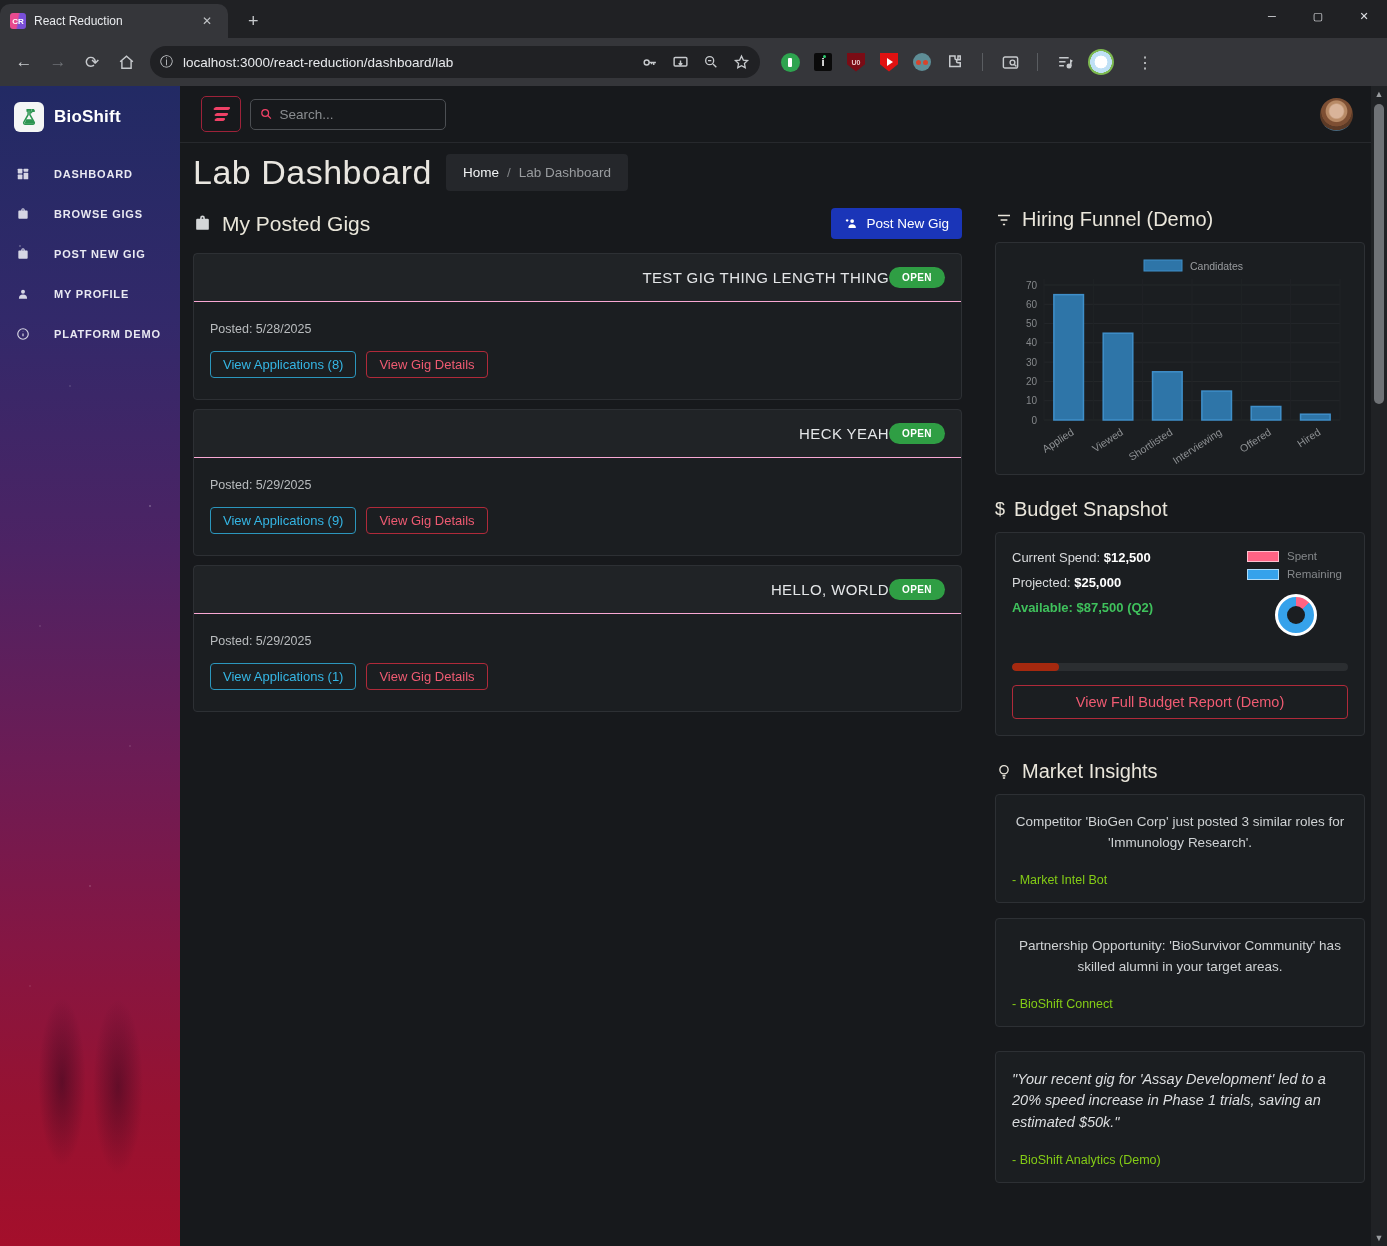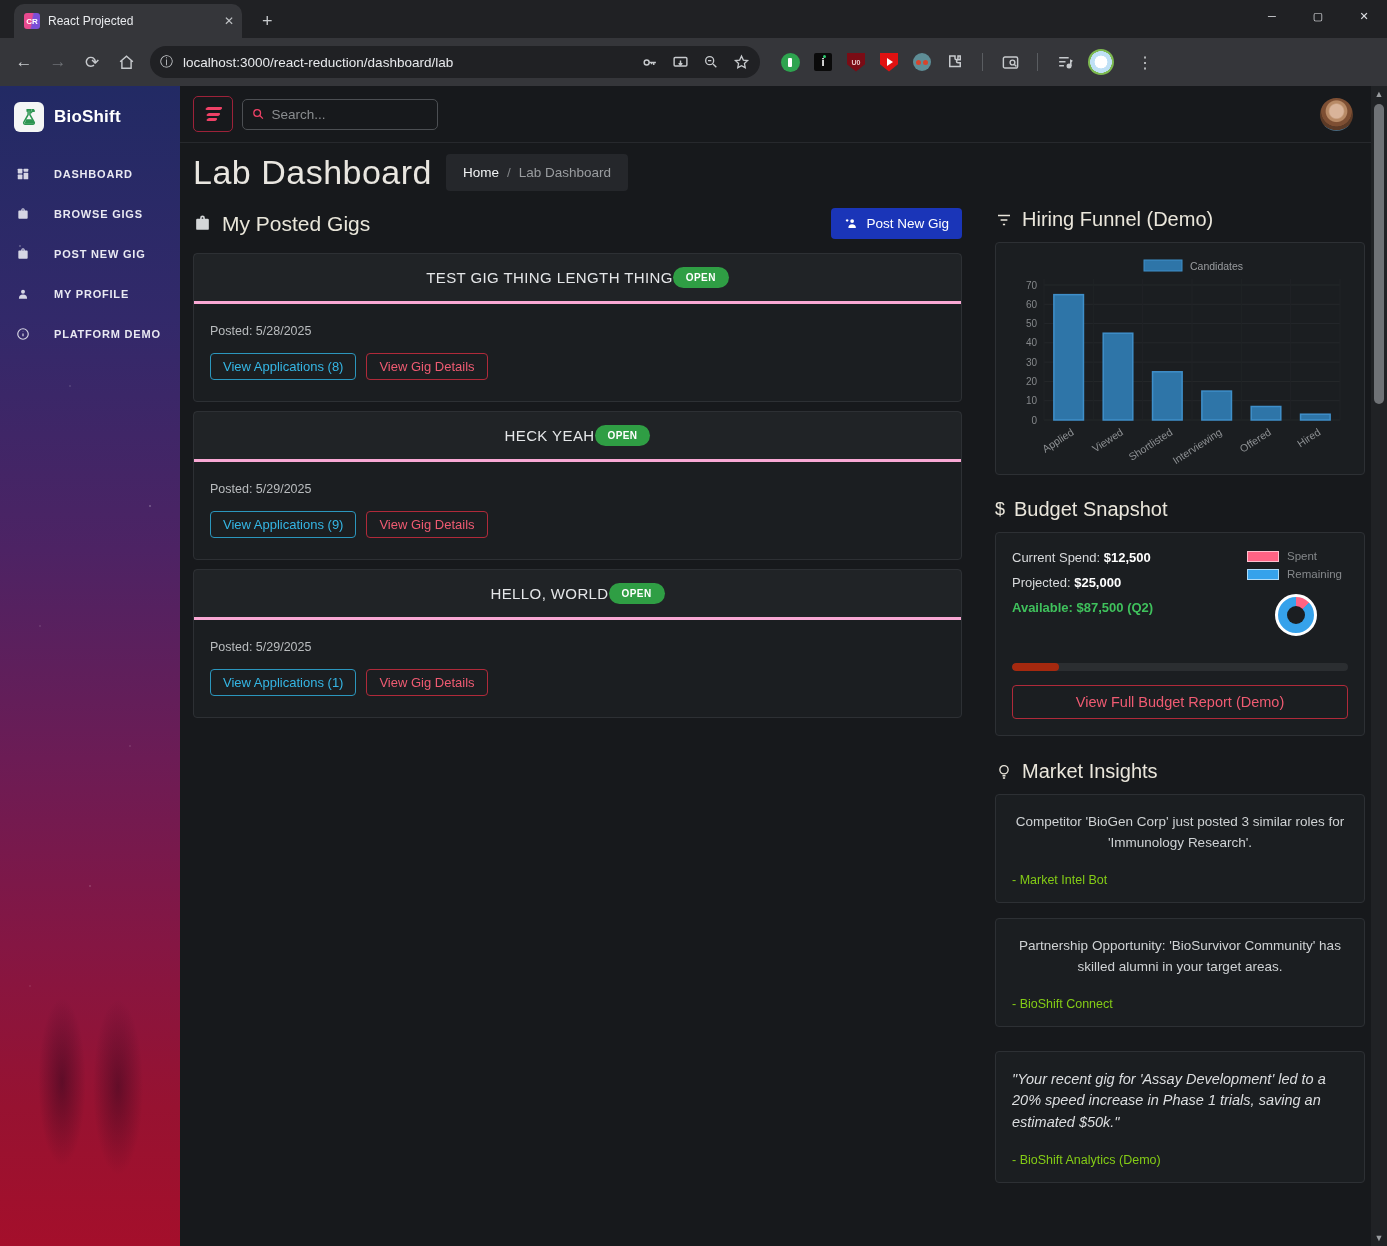--- a/index.html
+++ b/index.html
@@ -1,22 +1,22 @@
 <!DOCTYPE html>
 <html><head>
 <meta charset="utf-8">
 <style>
   * { margin:0; padding:0; box-sizing:border-box; }
   html,body { width:1387px; height:1246px; overflow:hidden; background:#17191c;
     font-family:"Liberation Sans", sans-serif; }
 
   
   .tabstrip { height:38px; background:#202124; display:flex; align-items:flex-end; position:relative; }
-  .tab { margin-left:14px; width:228px; height:34px; background:#35363a; border-radius:10px 10px 0 0;
-    display:flex; align-items:center; padding:0 4px 0 10px; }
+  .tab { margin-left:0; width:228px; height:34px; background:#35363a; border-radius:10px 10px 0 0;
+    display:flex; align-items:center; padding:0 12px 0 10px; }
   .favicon { width:16px; height:16px; border-radius:3px; background:linear-gradient(100deg,#e84a8f 45%,#7a4fd8 55%);
     color:#fff; font-size:8px; font-weight:bold; display:flex; align-items:center; justify-content:center; flex:none; }
   .tab-title { color:#e8eaed; font-size:12px; margin-left:8px; flex:1; white-space:nowrap; overflow:hidden; }
   .tab-close { color:#c0c3c6; font-size:12px; padding:2px 4px; cursor:pointer; }
   .newtab-btn { color:#c7cacd; font-size:18px; margin-left:14px; padding:0 6px 6px; }
   .win-controls { position:absolute; right:0; top:0; height:32px; display:flex; }
   .win-btn { width:46px; height:32px; color:#dfe1e5; font-size:11px; display:flex; align-items:center; justify-content:center; }
 
   .toolbar { height:48px; background:#35363a; display:flex; align-items:center; padding:0 8px; gap:2px; }
   .nav-ic { width:32px; height:32px; border-radius:50%; display:flex; align-items:center; justify-content:center;
@@ -56,21 +56,21 @@
     pointer-events:none; }
   .brand { display:flex; align-items:center; gap:10px; padding:16px 14px 22px; position:relative; }
   .brand-logo { width:30px; height:30px; background:#f4f6f5; border-radius:6px; display:flex; align-items:center; justify-content:center; }
   .brand-name { color:#fff; font-size:17px; font-weight:bold; letter-spacing:.2px; }
   .nav-item { display:flex; align-items:center; gap:24px; padding:13px 16px; color:#e9e9f2;
     font-size:11px; font-weight:bold; letter-spacing:.8px; position:relative; cursor:pointer; }
   .nav-item svg { flex:none; opacity:.9; }
 
   
   .main { flex:1; background:#17191c; position:relative; padding-right:16px; }
-  .apptopbar { height:57px; display:flex; align-items:center; padding:0 18px 0 13px; border-bottom:1px solid #27292d; }
+  .apptopbar { height:57px; display:flex; align-items:center; padding:0 18px 0 21px; border-bottom:1px solid #27292d; }
   .hamburger { width:40px; height:36px; border:1px solid #9d2239; border-radius:5px; background:transparent;
     display:flex; flex-direction:column; justify-content:center; align-items:center; gap:3px; cursor:pointer; }
   .hamburger span { height:2.5px; border-radius:2px; background:#ef4166; transform:skewX(-28deg); }
   .hamburger span:nth-child(1){ width:16px; margin-left:2px; }
   .hamburger span:nth-child(2){ width:13px; }
   .hamburger span:nth-child(3){ width:10px; margin-left:-2px; }
   .searchbox { margin-left:9px; width:196px; height:31px; border:1px solid #4c4f53; border-radius:5px;
     display:flex; align-items:center; padding:0 9px; gap:7px; background:transparent; }
   .searchbox input { background:transparent; border:none; outline:none; color:#cfd2d4; font-size:13.5px; width:100%;
     font-family:"Liberation Sans", sans-serif; }
@@ -90,22 +90,22 @@
   .col-left { width:769px; flex:none; }
   .col-right { width:370px; flex:none; }
 
   .gigs-head { display:flex; align-items:center; margin-bottom:14px; }
   .gigs-title { display:flex; align-items:center; gap:10px; color:#e9e6da; font-size:21px; }
   .btn-primary { margin-left:auto; background:#1a35b8; color:#fff; border:none; border-radius:4px;
     height:31px; padding:0 13px; font-size:13.5px; display:flex; align-items:center; gap:7px; cursor:pointer;
     font-family:"Liberation Sans", sans-serif; }
 
   .gig-card { background:#1b1e21; border:1px solid #2d3034; border-radius:4px; margin-bottom:9px; }
-  .gig-head { display:flex; align-items:center; justify-content:center; padding:13px 16px;
-    border-bottom:3px solid #f9a8d4; background:rgba(255,255,255,.025); }
+  .gig-head { display:flex; align-items:center; justify-content:flex-end; padding:13px 16px;
+    border-bottom:1px solid #f9a8d4; background:rgba(255,255,255,.025); }
   .gig-title { color:#e4e6e8; font-size:15px; letter-spacing:.4px; }
   .badge-open { background:#2f9e44; color:#fff; font-size:10px; font-weight:bold; letter-spacing:.4px;
     border-radius:11px; padding:5px 13px; }
   .gig-body { padding:20px 16px 21px; }
   .gig-posted { color:#b9bcbe; font-size:12.5px; margin-bottom:15px; }
   .gig-actions { display:flex; gap:10px; }
   .btn-outline { background:transparent; border-radius:4px; font-size:13px; padding:5px 12px; cursor:pointer;
     font-family:"Liberation Sans", sans-serif; }
   .btn-info { border:1px solid #2b96bd; color:#35b6e5; }
   .btn-danger { border:1px solid #b02a3a; color:#ef5b72; }
@@ -144,21 +144,21 @@
   .sb-thumb { position:absolute; left:3px; width:10px; border-radius:5px; background:#6f7276; top:18px; height:300px; }
 
   svg { display:block; }
 </style>
 </head>
 <body>
 
 <div class="tabstrip">
   <div class="tab">
     <div class="favicon">CR</div>
-    <div class="tab-title">React Projected</div>
+    <div class="tab-title">React Reduction</div>
     <div class="tab-close">✕</div>
   </div>
   <div class="newtab-btn">+</div>
   <div class="win-controls">
     <div class="win-btn">─</div>
     <div class="win-btn">▢</div>
     <div class="win-btn">✕</div>
   </div>
 </div>
 

